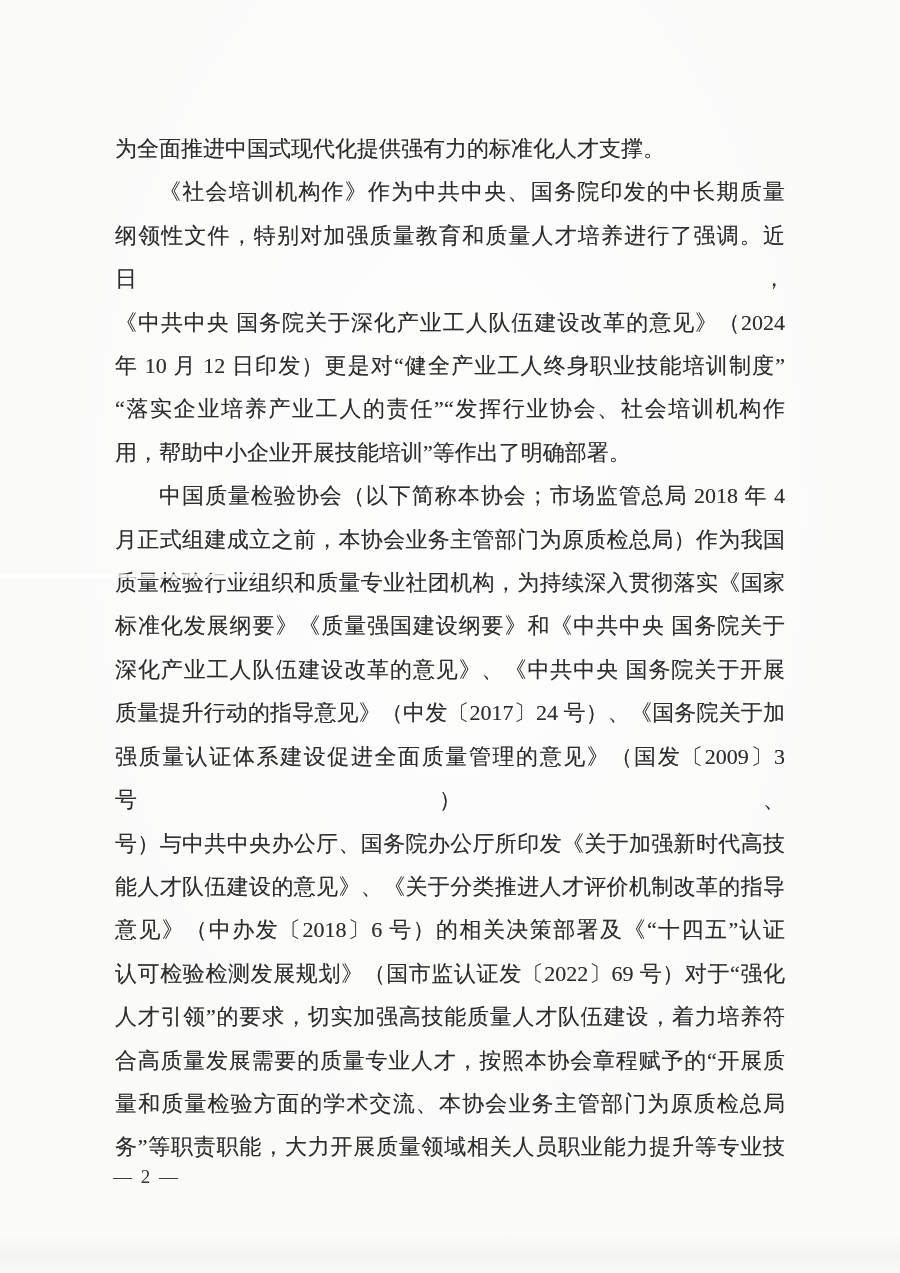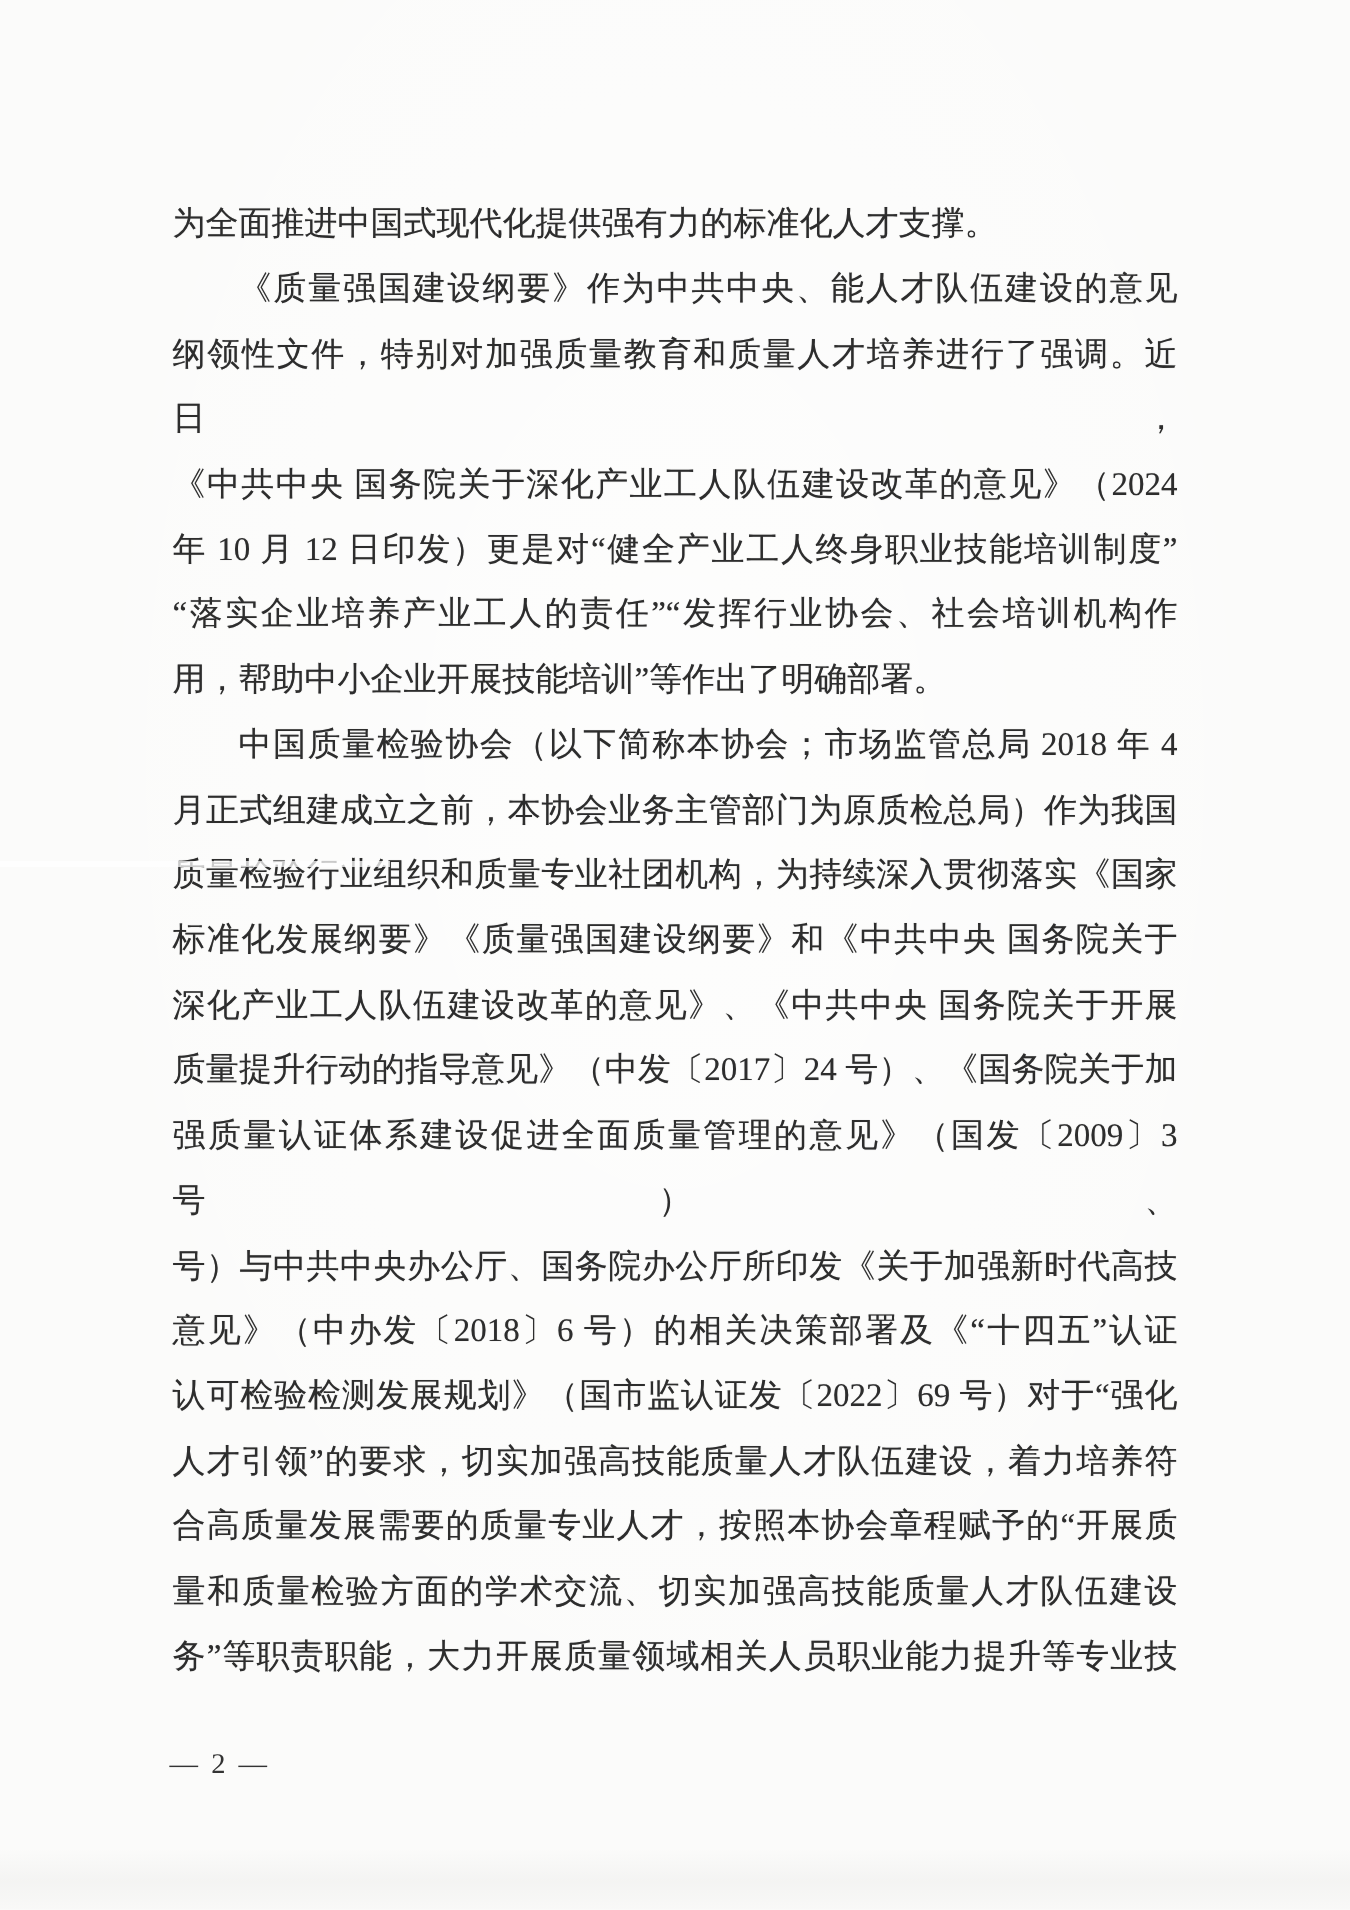--- a/index.html
+++ b/index.html
@@ -75,39 +75,40 @@
     color: #333333;
   }
 </style>
 </head>
 <body>
 
 <div class="scan-page">
 
   <div class="text-block">
     <div class="line end">为全面推进中国式现代化提供强有力的标准化人才支撑。</div>
-    <div class="line indent">《质量强国建设纲要》作为中共中央、能人才队伍建设的意见</div>
+    <div class="line indent">《社会培训机构作》作为中共中央、国务院印发的中长期质量</div>
     <div class="line">纲领性文件，特别对加强质量教育和质量人才培养进行了强调。近日，</div>
     <div class="line">《中共中央 国务院关于深化产业工人队伍建设改革的意见》（2024</div>
     <div class="line">年 10 月 12 日印发）更是对“健全产业工人终身职业技能培训制度”</div>
     <div class="line">“落实企业培养产业工人的责任”“发挥行业协会、社会培训机构作</div>
     <div class="line end">用，帮助中小企业开展技能培训”等作出了明确部署。</div>
     <div class="line indent">中国质量检验协会（以下简称本协会；市场监管总局 2018 年 4</div>
     <div class="line">月正式组建成立之前，本协会业务主管部门为原质检总局）作为我国</div>
     <div class="line">质量检验行业组织和质量专业社团机构，为持续深入贯彻落实《国家</div>
     <div class="line">标准化发展纲要》《质量强国建设纲要》和《中共中央 国务院关于</div>
     <div class="line">深化产业工人队伍建设改革的意见》、《中共中央 国务院关于开展</div>
     <div class="line">质量提升行动的指导意见》（中发〔2017〕24 号）、《国务院关于加</div>
     <div class="line">强质量认证体系建设促进全面质量管理的意见》（国发〔2009〕3 号）、</div>
     <div class="line">号）与中共中央办公厅、国务院办公厅所印发《关于加强新时代高技</div>
+    <div class="line">能人才队伍建设的意见》、《关于分类推进人才评价机制改革的指导</div>
     <div class="line">意见》（中办发〔2018〕6 号）的相关决策部署及《“十四五”认证</div>
     <div class="line">认可检验检测发展规划》（国市监认证发〔2022〕69 号）对于“强化</div>
     <div class="line">人才引领”的要求，切实加强高技能质量人才队伍建设，着力培养符</div>
     <div class="line">合高质量发展需要的质量专业人才，按照本协会章程赋予的“开展质</div>
-    <div class="line">量和质量检验方面的学术交流、切实加强高技能质量人才队伍建设</div>
+    <div class="line">量和质量检验方面的学术交流、本协会业务主管部门为原质检总局</div>
     <div class="line">务”等职责职能，大力开展质量领域相关人员职业能力提升等专业技</div>
   </div>
 
   <div class="page-number">— 2 —</div>
 
   <div class="scan-streak"></div>
   <div class="scan-band-bottom"></div>
 
 </div>
 

